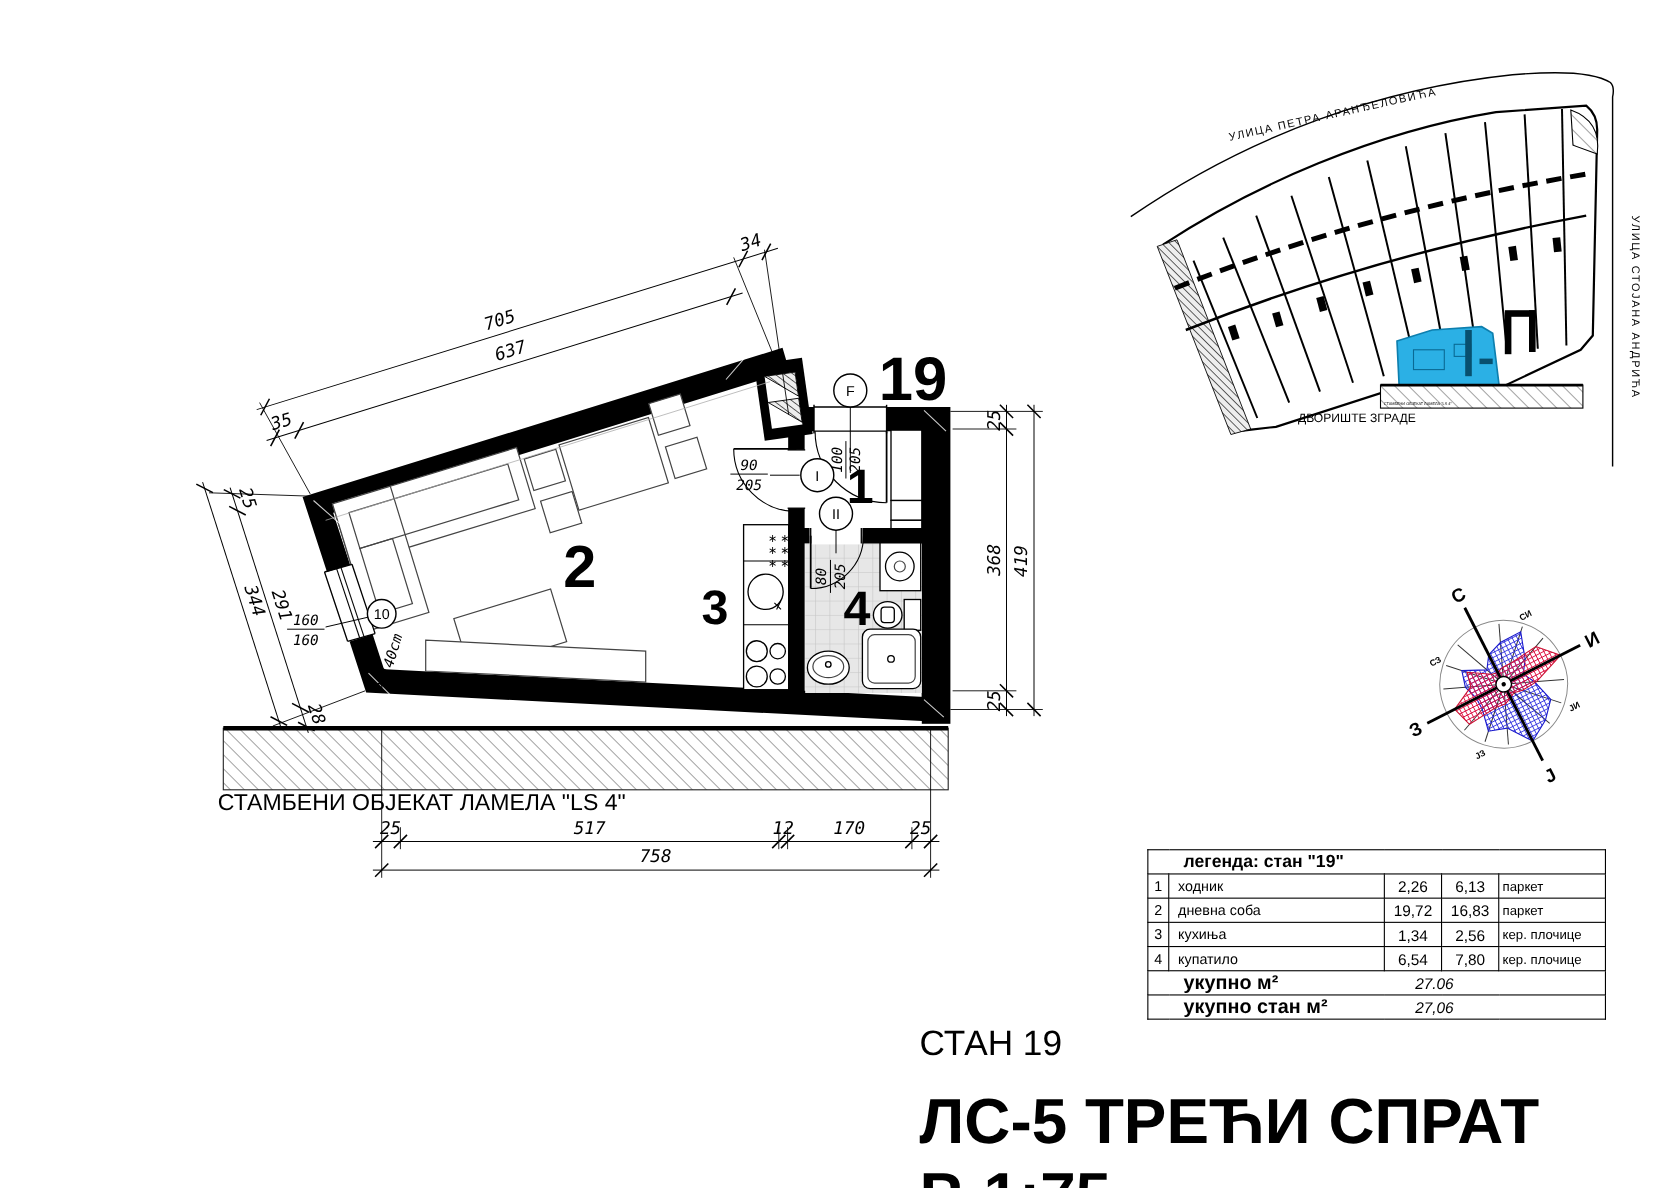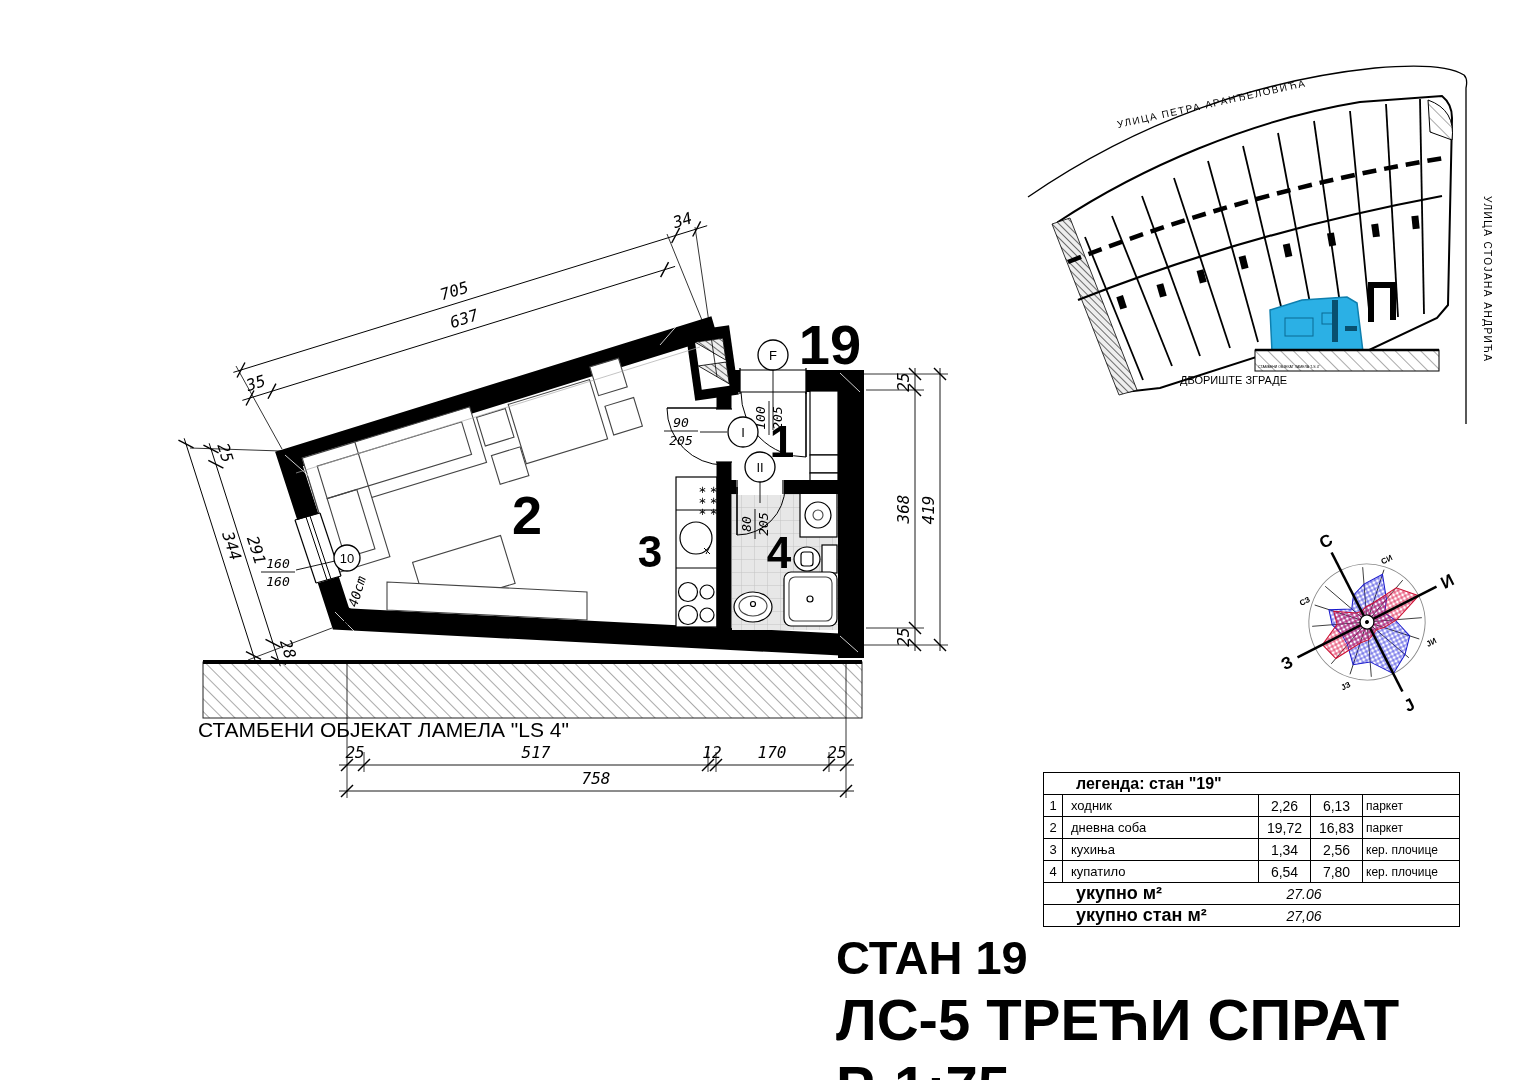--- a/index.html
+++ b/index.html
@@ -18,21 +18,21 @@
   .furn { fill:#fff; stroke:#444; stroke-width:1.1; }
   .furnl { fill:none; stroke:#444; stroke-width:1.1; }
   .fix { fill:#fff; stroke:#000; stroke-width:1.2; }
   .siteline { stroke:#000; fill:none; }
   .streettxt { font:10px "Liberation Sans",sans-serif; letter-spacing:1.5px; }
   .rose-big { font:bold 17px "Liberation Sans",sans-serif; text-anchor:middle; }
   .rose-sm  { font:bold 8px "Liberation Sans",sans-serif; text-anchor:middle; }
 
   .obj-label { position:absolute; left:198px; top:718px; font-size:21px; color:#000;
                font-family:"Liberation Sans",sans-serif; }
-  .title1 { position:absolute; left:836px; top:930px; font-size:47px; font-weight:bold; }
+  .title1 { position:absolute; left:836px; top:930px; font-size:32px; font-weight:normal; }
   .title2 { position:absolute; left:836px; top:986px; font-size:58px; font-weight:bold; }
 
   table.legend { position:absolute; left:1043px; top:772px; width:416px;
     border-collapse:collapse; table-layout:fixed; border:1.6px solid #000; }
   table.legend td { border:1px solid #000; padding:0 3px; height:21px;
     font-size:13px; overflow:hidden; white-space:nowrap; }
   table.legend td.c { text-align:center; }
   table.legend td.title { font-size:16px; font-weight:bold; padding-left:32px; height:21px; }
   table.legend td.hdr { font-weight:bold; }
   table.legend td.rb { font-size:10px; text-align:center; padding:0 1px; }

